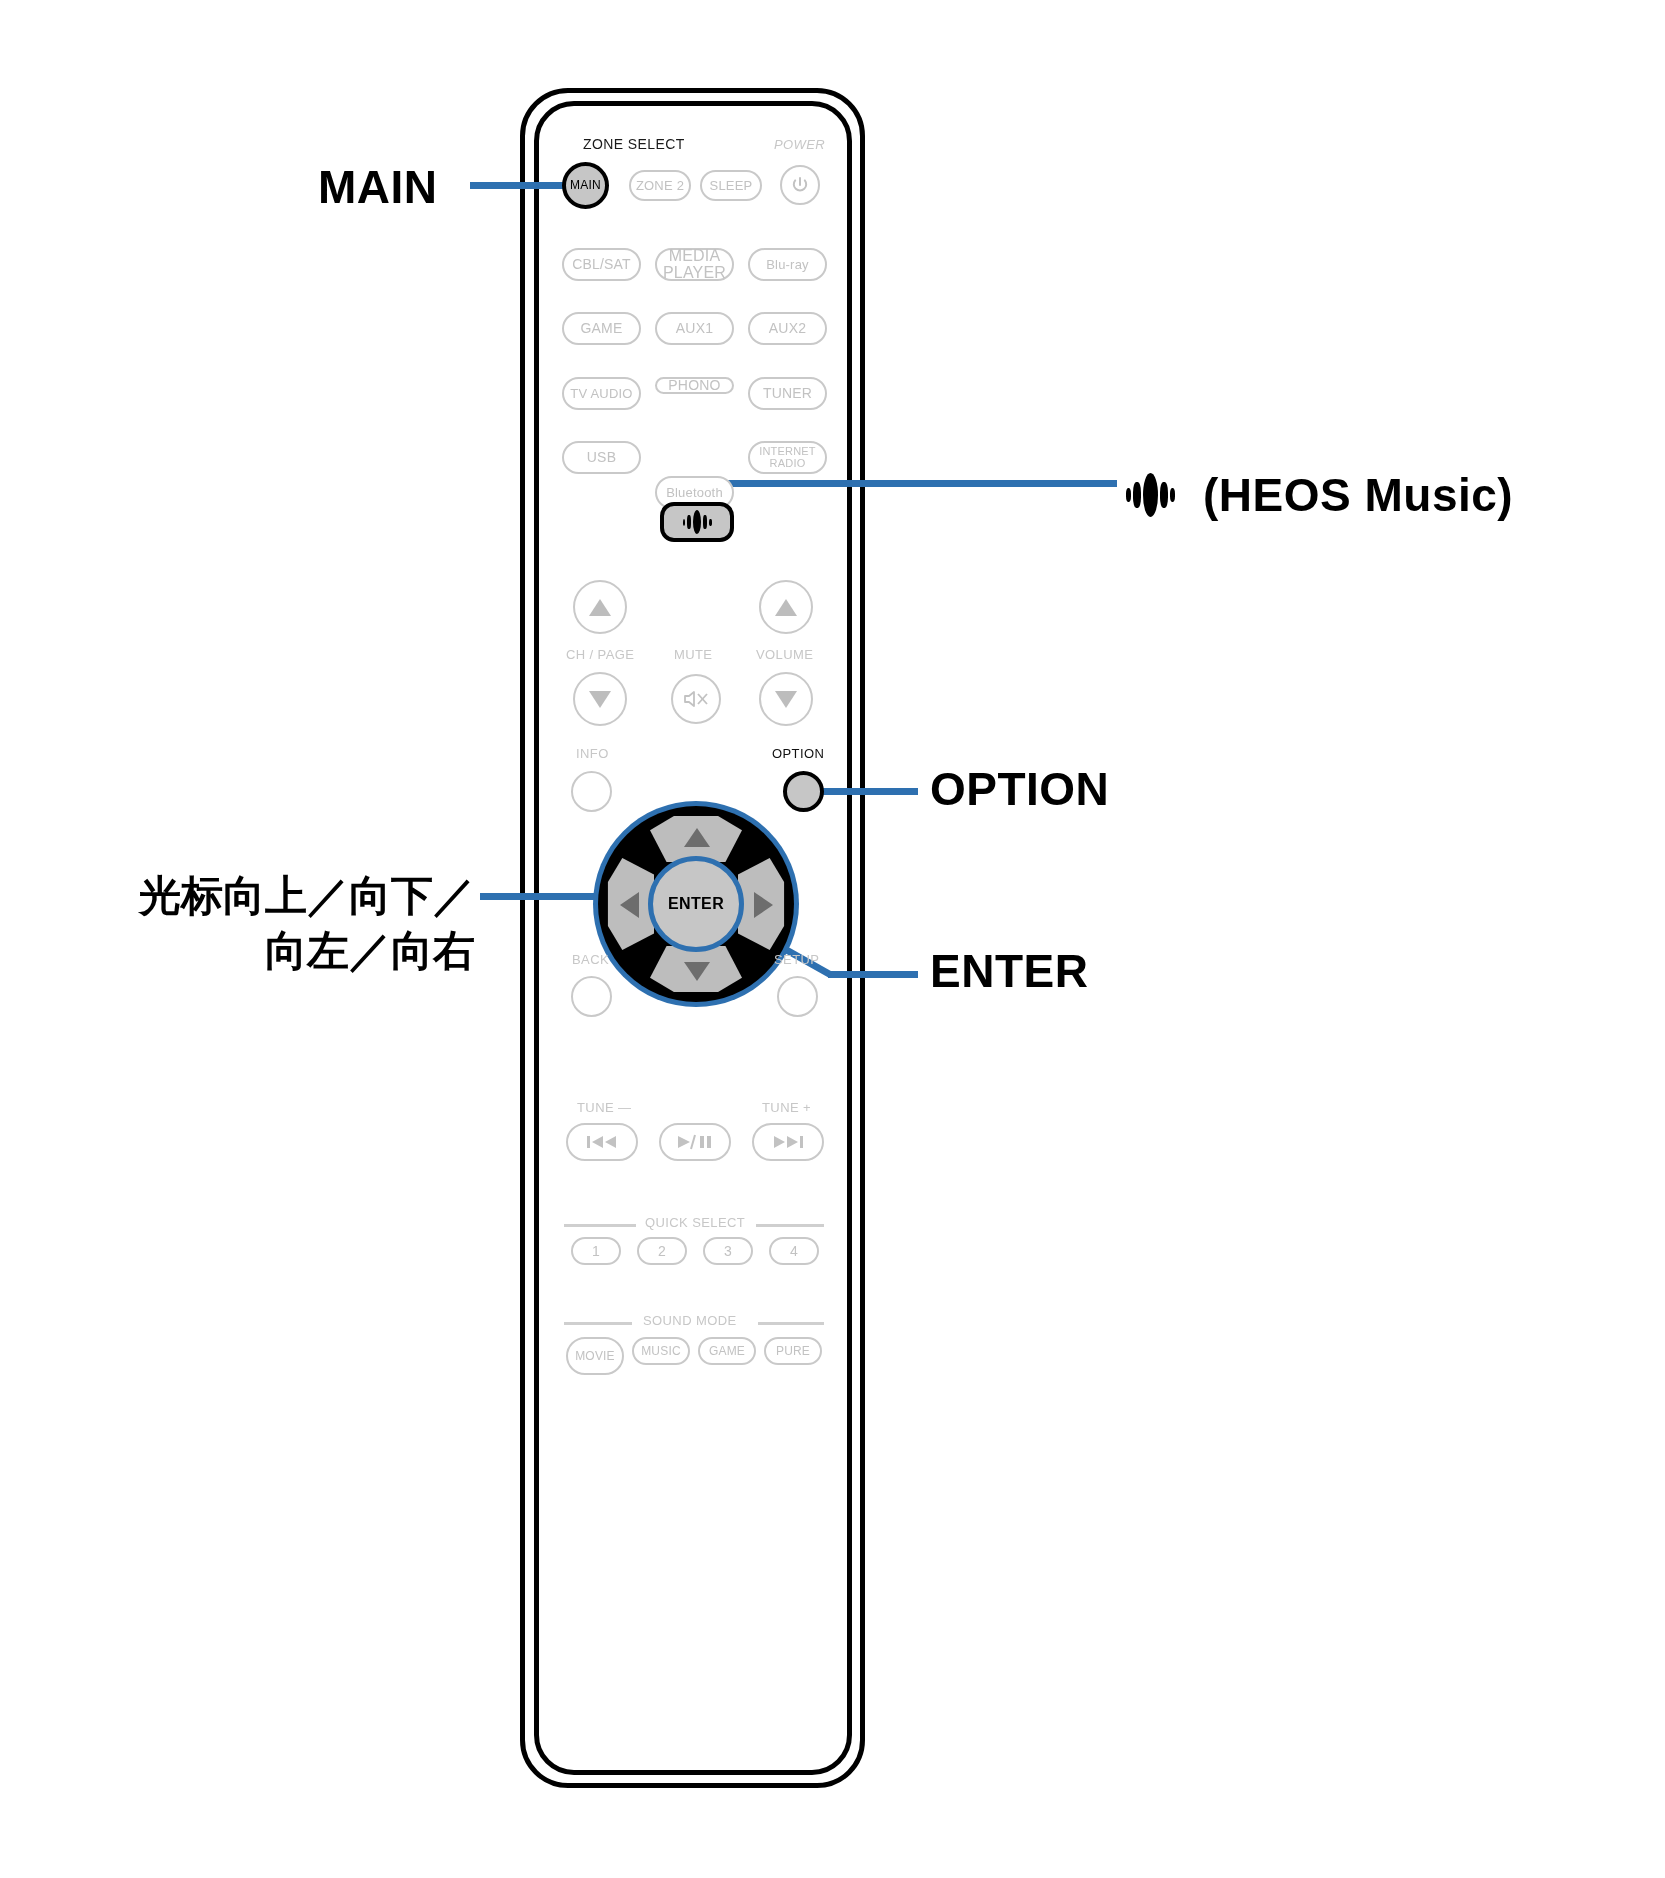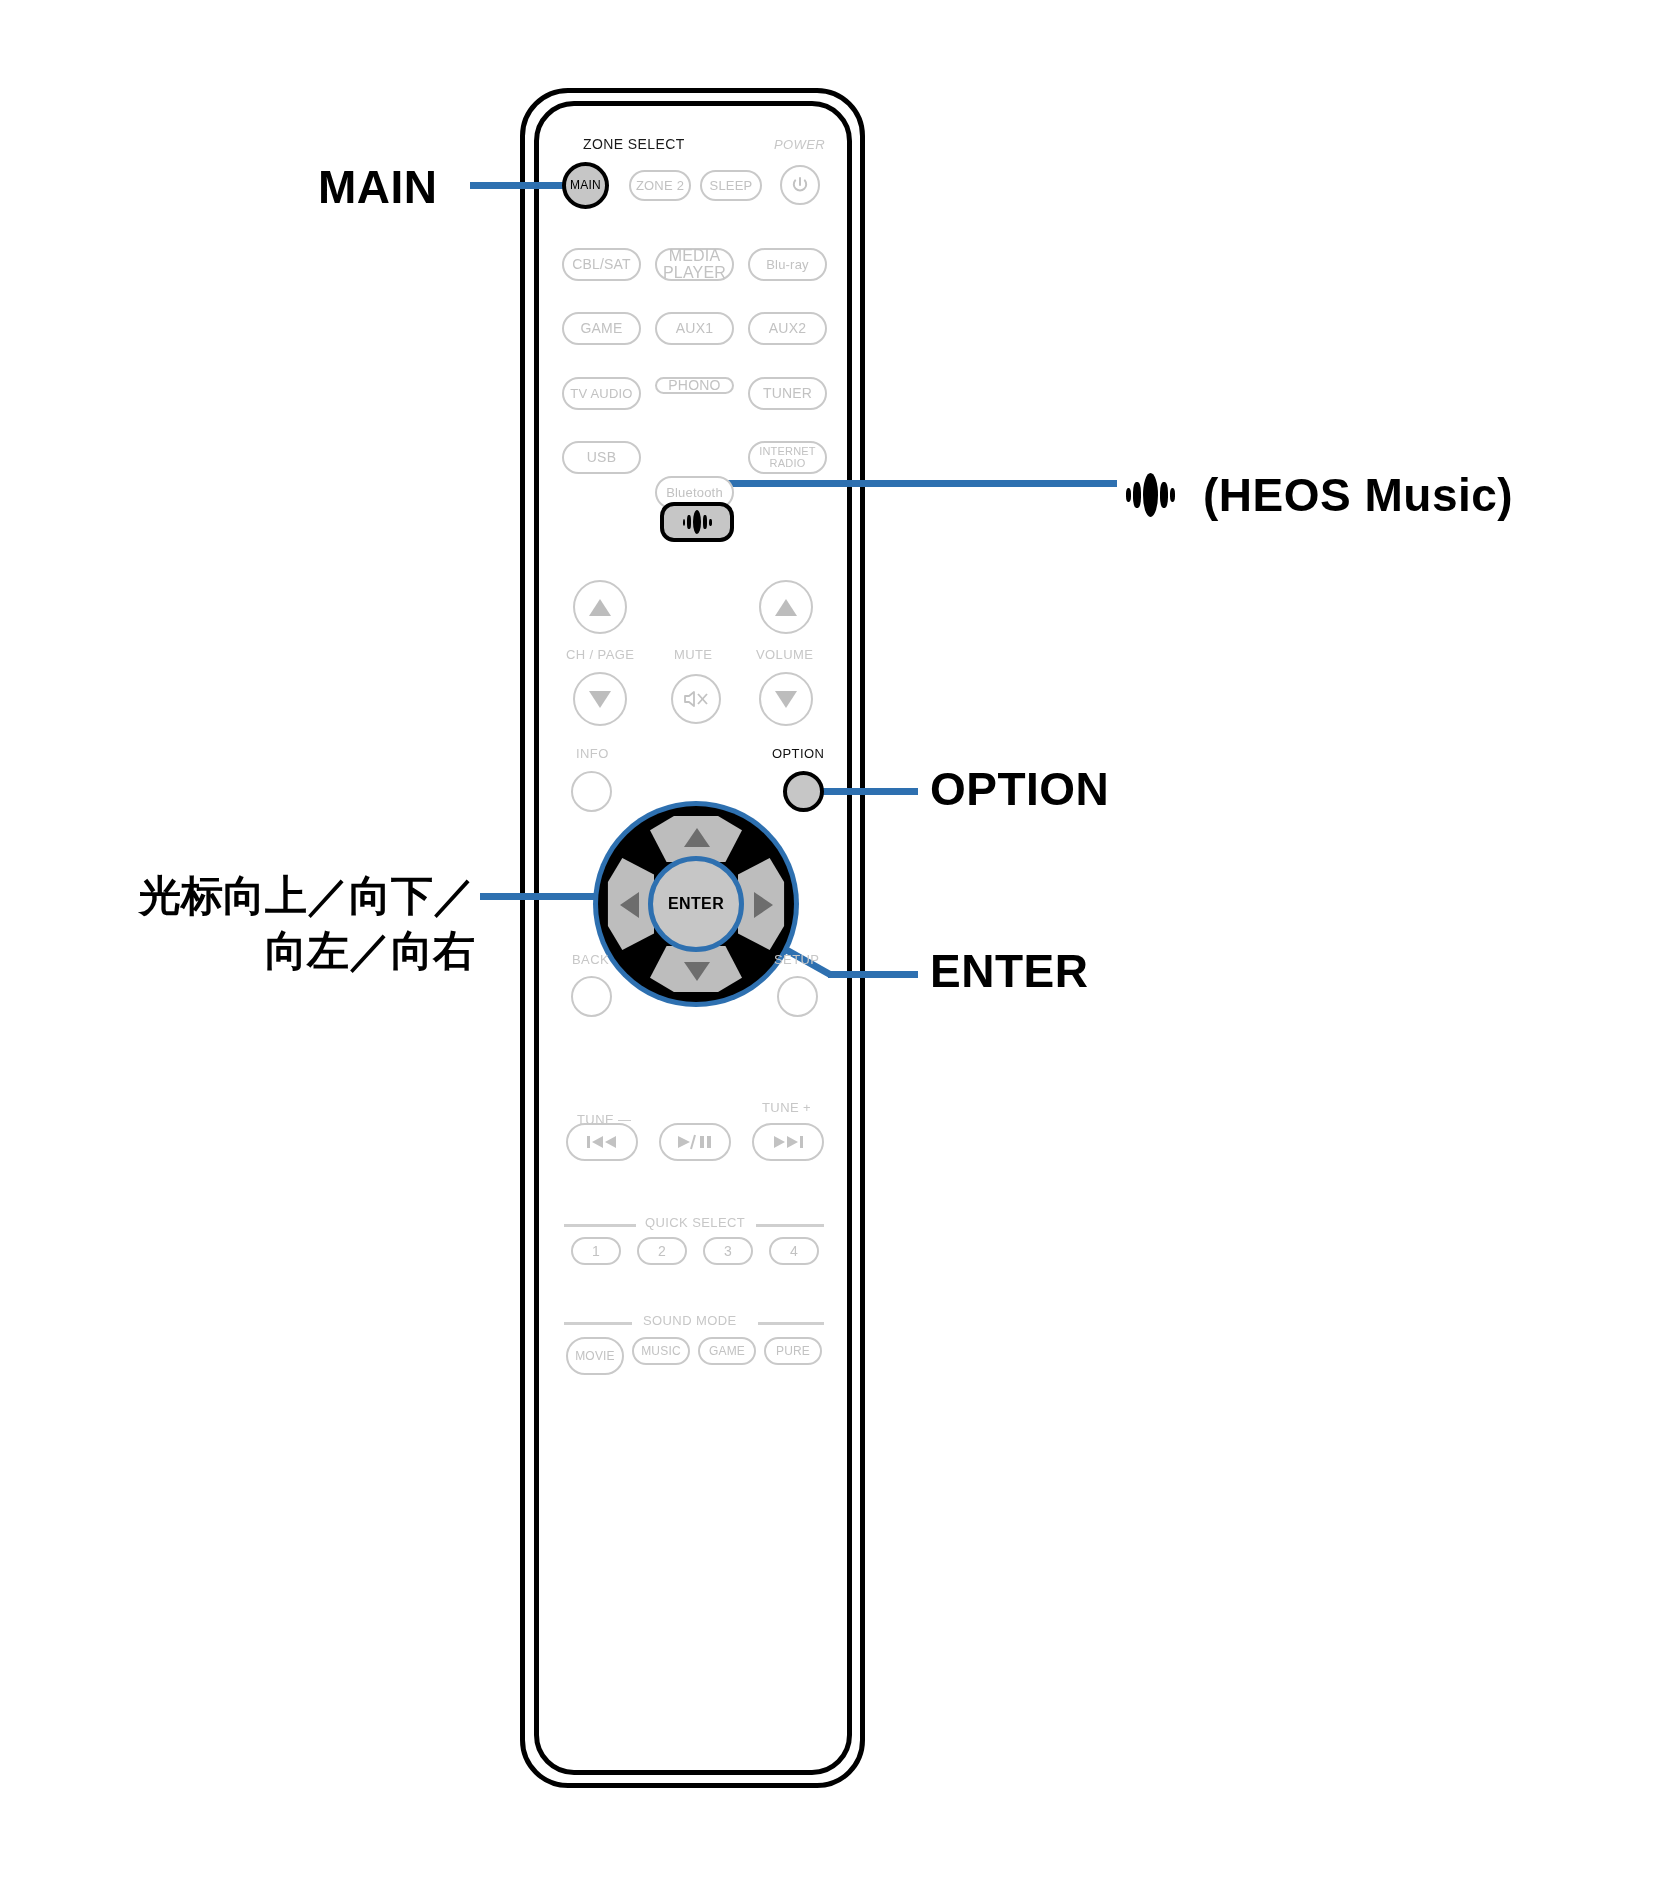--- a/index.html
+++ b/index.html
@@ -229,21 +229,21 @@
 
     <div id="enter-btn">ENTER</div>
   </div>
 
   <div class="caption" style="left:572px;top:952px;">BACK</div>
   <div class="gkey rnd" style="left:571px;top:976px;width:41px;height:41px;"></div>
 
   <div class="caption" style="left:774px;top:952px;">SETUP</div>
   <div class="gkey rnd" style="left:777px;top:976px;width:41px;height:41px;"></div>
 
-  <div class="caption" style="left:577px;top:1100px;margin-top:12px;">TUNE —</div>
+  <div class="caption" style="left:577px;top:1100px;">TUNE —</div>
   <div class="caption" style="left:762px;top:1100px;">TUNE +</div>
 
   <div class="gkey pill" style="left:566px;top:1123px;width:72px;height:38px;">
     <svg width="34" height="14" viewBox="0 0 34 14" xmlns="http://www.w3.org/2000/svg">
       <rect x="2" y="1" width="3" height="12" fill="#c2c2c2"></rect>
       <polygon points="18,1 18,13 7,7" fill="#c2c2c2"></polygon>
       <polygon points="31,1 31,13 20,7" fill="#c2c2c2"></polygon>
     </svg>
   </div>
   <div class="gkey pill" style="left:659px;top:1123px;width:72px;height:38px;">

